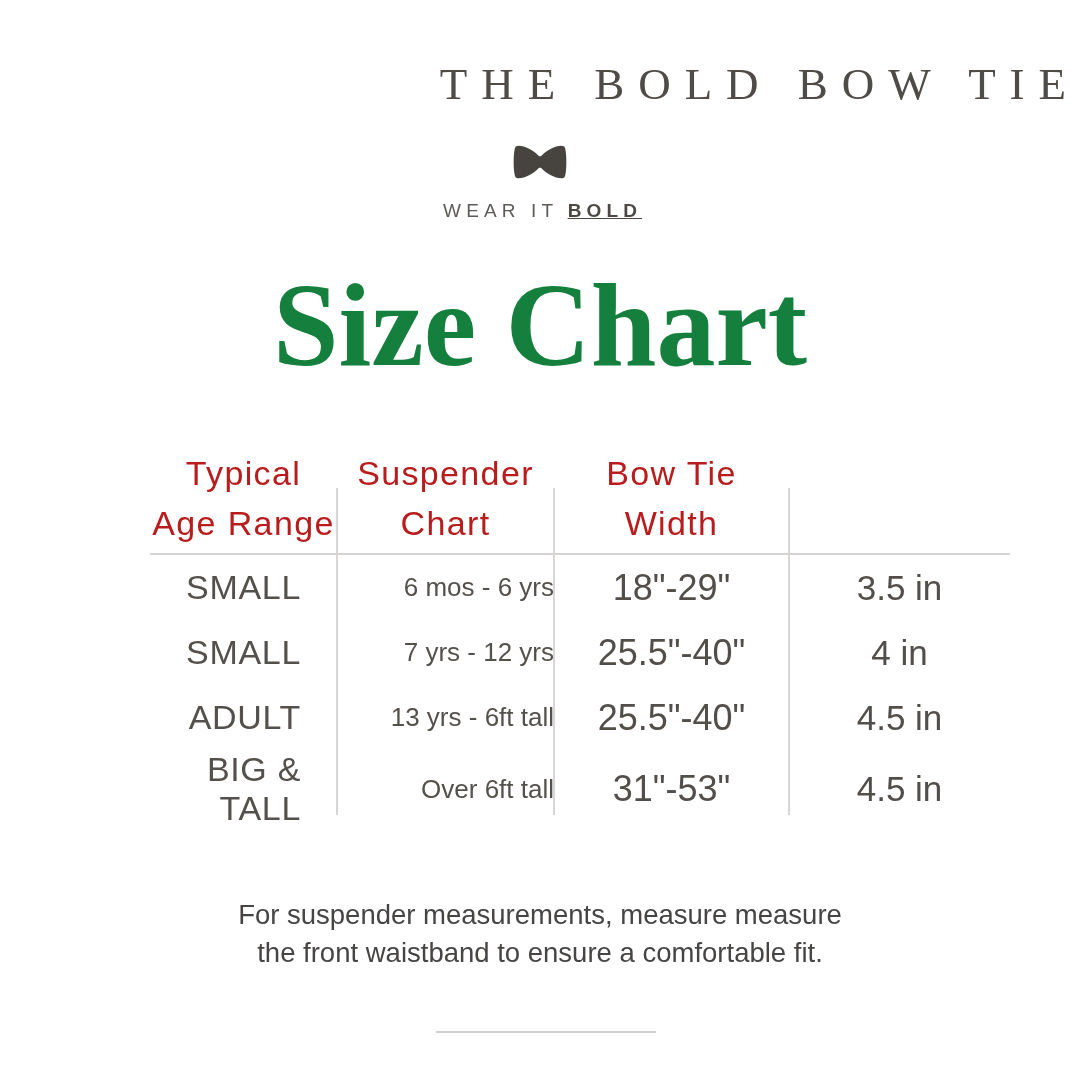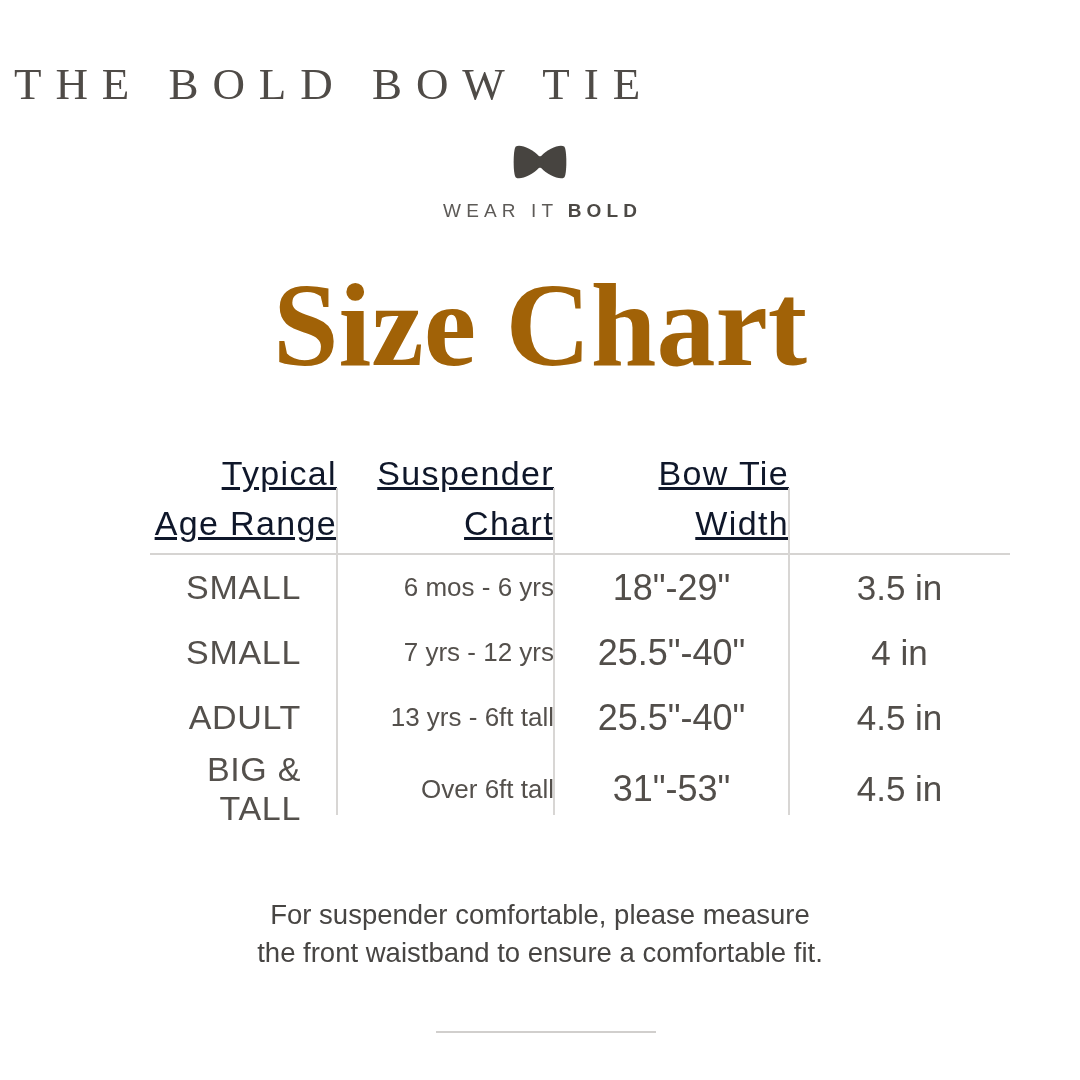--- a/index.html
+++ b/index.html
@@ -3,44 +3,44 @@
 <meta charset="utf-8">
 <style>
   html,body { margin:0; padding:0; background:#ffffff; }
   .canvas {
     position:relative; width:1080px; height:1080px; background:#ffffff;
     font-family:"Liberation Sans", sans-serif; overflow:hidden;
   }
 
   
   .brand-title {
-    position:absolute; top:58px; left:0; width:1080px; text-align:left;
+    position:absolute; top:58px; left:0; width:1080px; text-align:right;
     font-family:"Liberation Serif", serif; font-weight:400;
     font-size:45px; letter-spacing:0.31em; text-indent:0.31em; color:#4f4b47;
   }
   .bow { position:absolute; top:142px; left:511px; width:58px; height:40px; }
   .tagline {
     position:absolute; top:200px; left:0; width:1080px; text-align:center;
     font-size:19px; letter-spacing:0.27em; text-indent:0.27em; color:#5d5a57; font-weight:400;
   }
-  .tagline-bold { font-weight:700; color:#4c4945; margin-left:0.5em; }
+  .tagline-bold { font-weight:700; color:#4c4945; margin-left:0.5em;text-decoration:underline; }
 
   
   .main-title {
     position:absolute; top:255px; left:0; width:1080px; margin:0; text-align:center;
     font-family:"Liberation Serif", serif; font-weight:600;
-    font-size:118px; line-height:1.2; color:#a16207;
+    font-size:118px; line-height:1.2; color:#15803d;
   }
 
   
   .size-table { position:absolute; left:150px; top:445px; width:860px; }
   .thead, .tr { display:grid; grid-template-columns:187px 217px 235px 221px; }
   .thead { height:108px; align-items:end; }
-  .th { text-align:right; font-size:34px; line-height:50px; letter-spacing:0.04em;
-        color:#0f172a; padding-bottom:5px;text-decoration:underline; }
+  .th { text-align:center; font-size:34px; line-height:50px; letter-spacing:0.04em;
+        color:#b91c1c; padding-bottom:5px; }
   .th-line { display:block; }
   .th-size { font-size:38px; letter-spacing:0.1em; padding-bottom:9px; }
   .header-rule { width:860px; height:2px; background:#d6d4d2; }
   .tbody { padding-top:0; }
   .tr { height:65px; align-items:center; }
   .td { color:#54504c; }
   .td-size  { text-align:right; padding-right:36px; font-size:34px; letter-spacing:0.02em; }
   .td-age   { text-align:right; font-size:26px; }
   .td-susp  { text-align:center; font-size:36px; color:#524e4a; }
   .td-width { text-align:center; font-size:35px; color:#524e4a; }
@@ -121,19 +121,19 @@
         <div class="td td-width">4.5 in</div>
       </div>
     </div>
 
     <div class="vline vline-1"></div>
     <div class="vline vline-2"></div>
     <div class="vline vline-3"></div>
   </section>
 
   <div class="footer-note">
-    <div>For suspender comfortable, please measure</div>
+    <div>For suspender measurements, measure measure</div>
     <div>the front waistband to ensure a comfortable fit.</div>
   </div>
 
   <div class="bottom-rule"></div>
 
 </div>
 
 </body></html>

